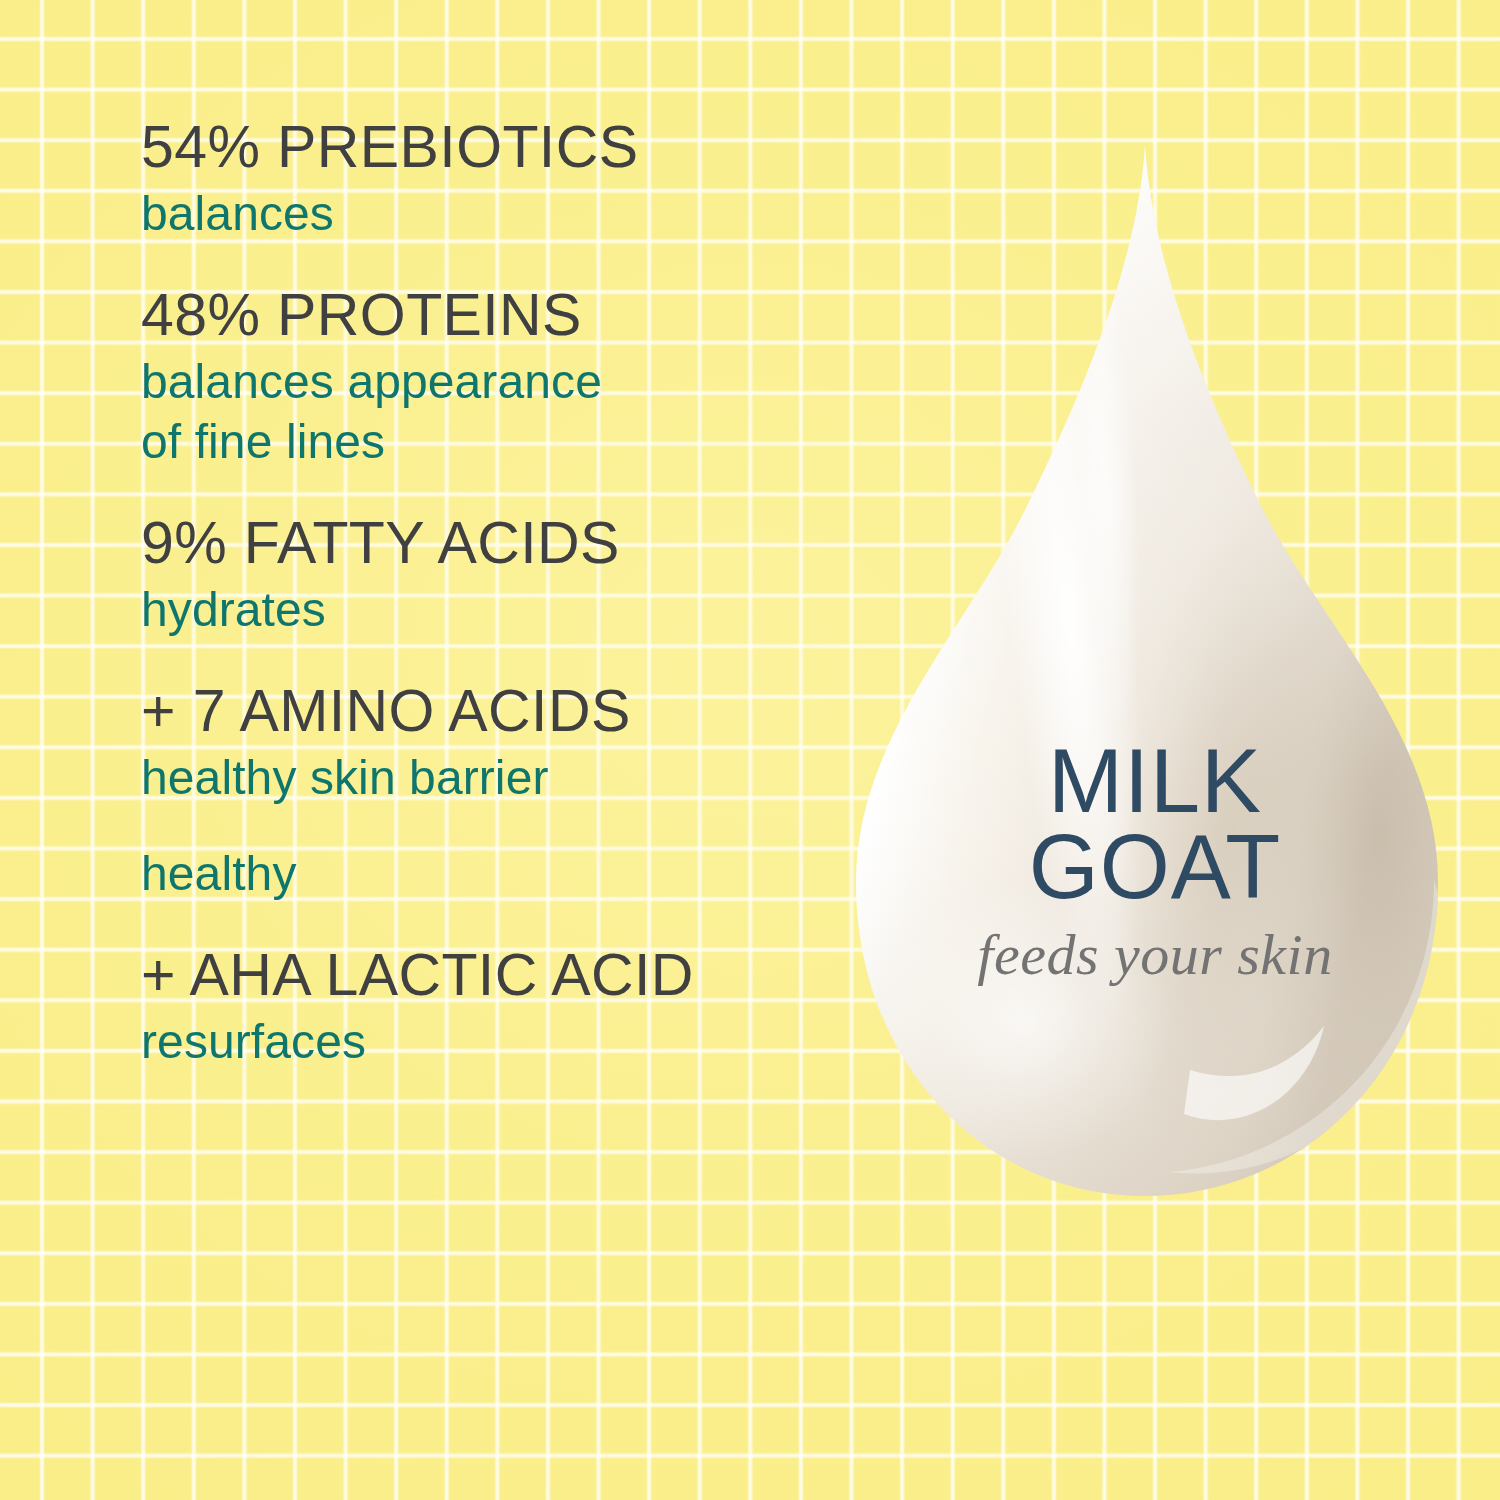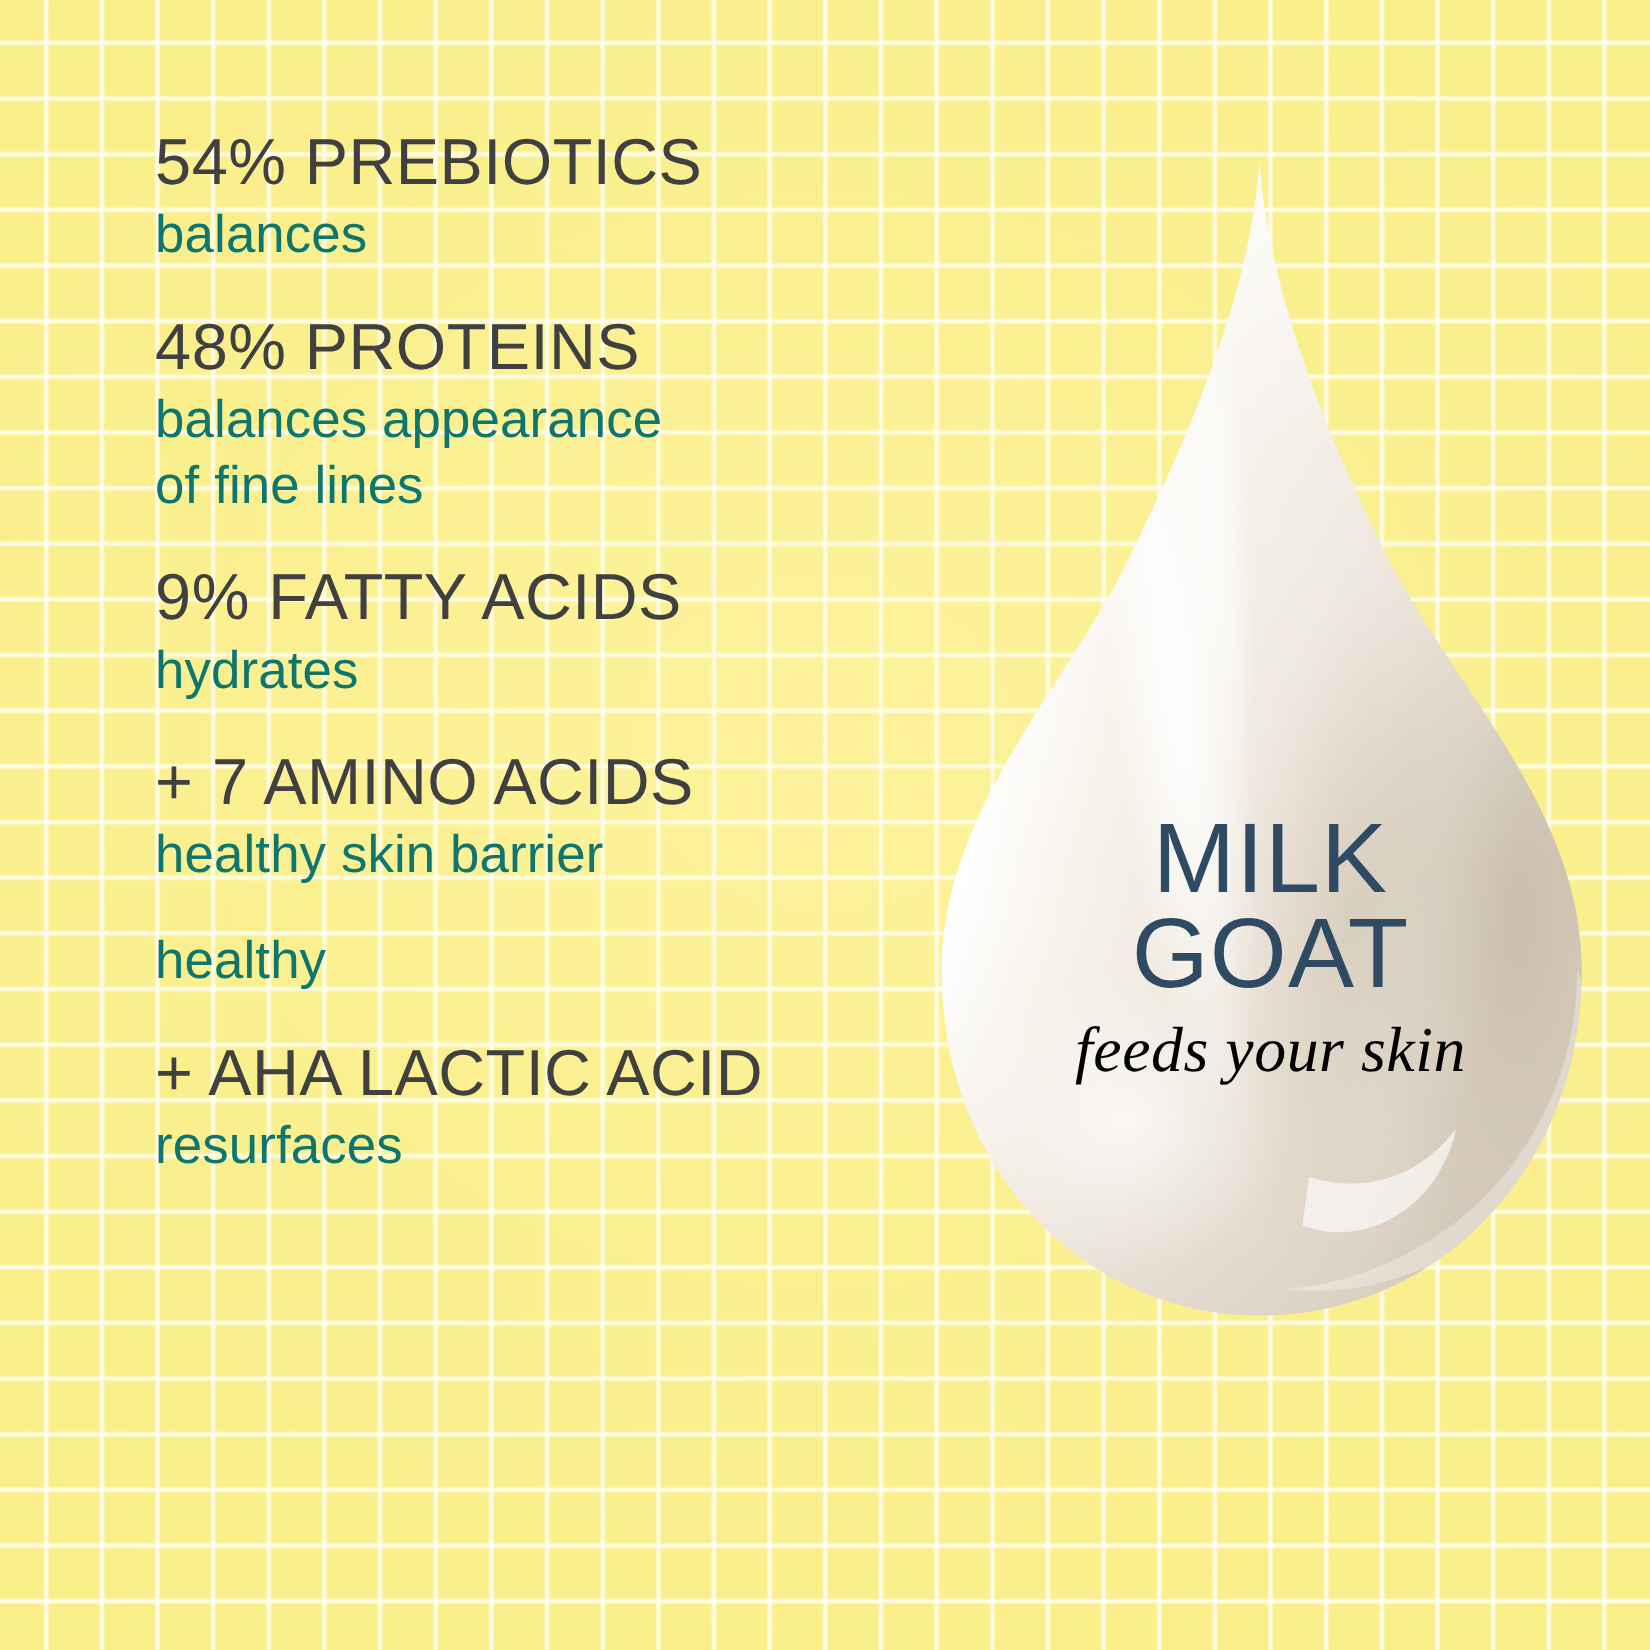--- a/index.html
+++ b/index.html
@@ -96,21 +96,21 @@
     pointer-events: none;
   }
   .drop-word {
     color: #2F4A63;
     font-size: 90px;
     line-height: 86px;
     font-weight: 400;
     letter-spacing: 1px;
   }
   .drop-tagline {
-    color: #000000;
+    color: #737373;
     font-family: "Liberation Serif", serif;
     font-style: italic;
     font-size: 58px;
     line-height: 74px;
     letter-spacing: 0.5px;
     margin-top: 8px;
   }
 </style>
 </head>
 <body>

